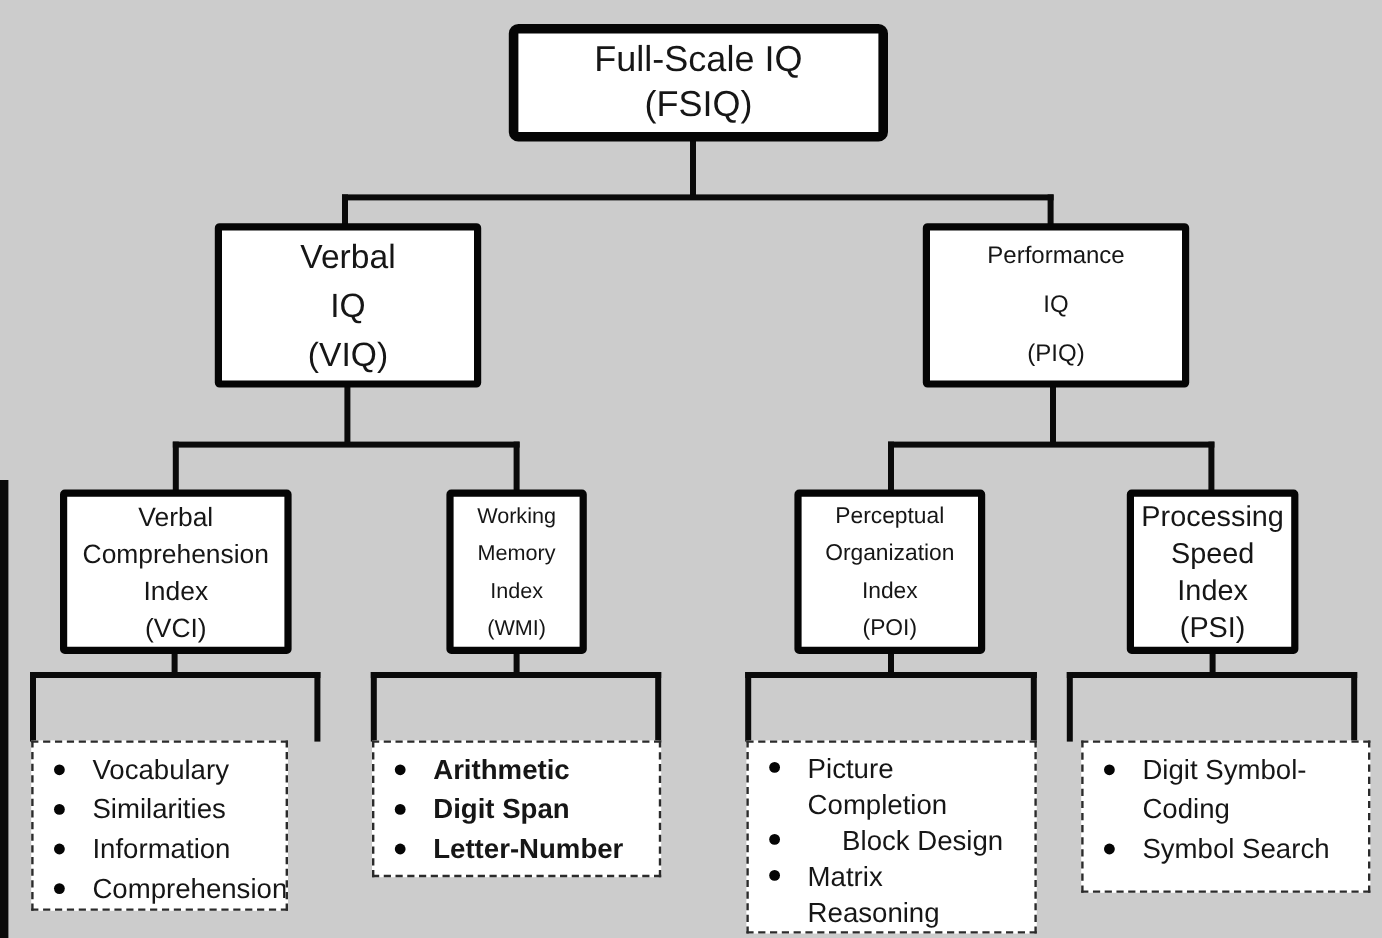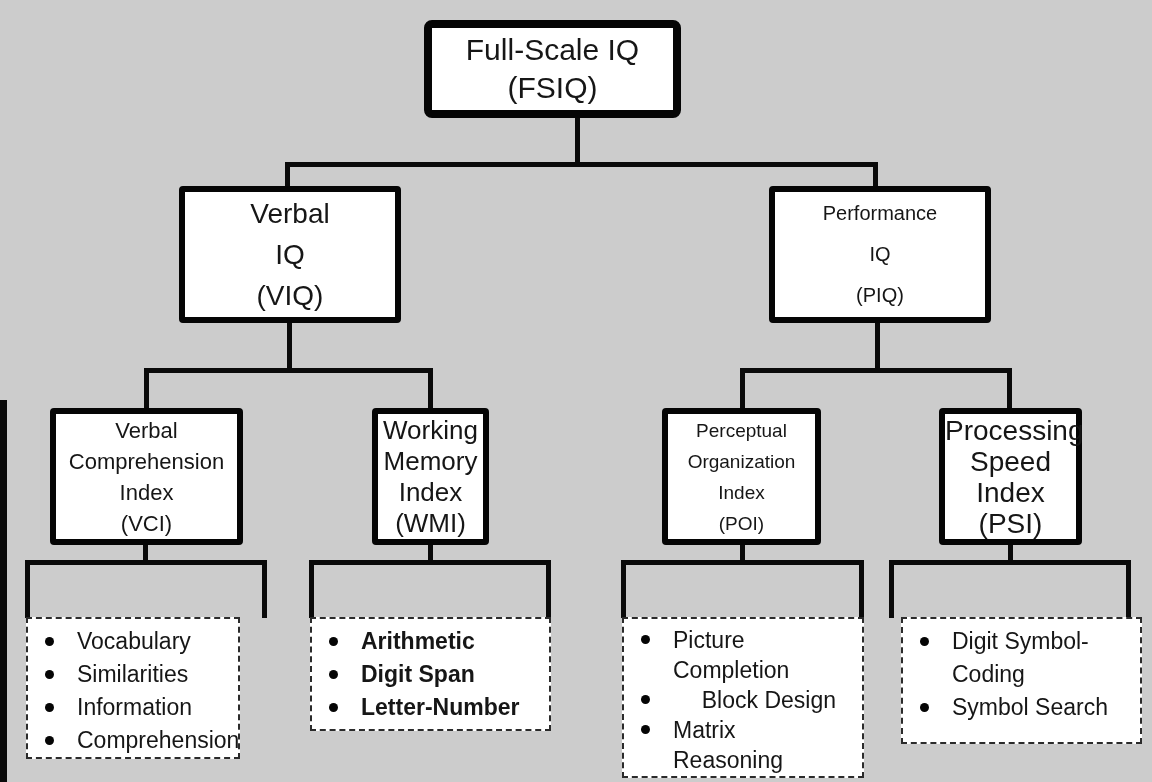--- a/index.html
+++ b/index.html
@@ -16,27 +16,27 @@
     position:absolute;
     background:#ffffff;
     border:6px solid #050505;
     border-radius:4px;
     display:flex;flex-direction:column;
     align-items:center;justify-content:center;
     text-align:center;
     box-sizing:border-box;
   }
   .node .nl{width:100%;}
-  .fsiq{left:424px;top:20px;width:257px;height:98px;border-width:8px;border-radius:8px;font-size:30px;line-height:38px;}
+  .fsiq{left:424px;top:20px;width:316px;height:98px;border-width:8px;border-radius:8px;font-size:30px;line-height:38px;}
   .viq{left:179px;top:186px;width:222px;height:137px;font-size:28px;line-height:41px;}
   .piq{left:769px;top:186px;width:222px;height:137px;font-size:20px;line-height:41px;}
   .vci{left:50px;top:408px;width:193px;height:137px;font-size:22px;line-height:31px;}
-  .wmi{left:372px;top:408px;width:117px;height:137px;font-size:26px;line-height:31px;}
+  .wmi{left:372px;top:408px;width:117px;height:137px;font-size:18px;line-height:31px;}
   .poi{left:662px;top:408px;width:159px;height:137px;font-size:19px;line-height:31px;}
-  .psi{left:939px;top:408px;width:143px;height:137px;font-size:28px;line-height:31px;}
+  .psi{left:939px;top:408px;width:143px;height:137px;font-size:24px;line-height:31px;}
   .dlist{
     position:absolute;
     background:#ffffff;
     border:2px dashed #2b2b2b;
     box-sizing:border-box;
     overflow:hidden;
   }
   .vci-list{left:26px;top:617px;width:214px;height:142px;}
   .wmi-list{left:310px;top:617px;width:241px;height:114px;font-weight:bold;}
   .poi-list{left:622px;top:617px;width:242px;height:161px;}

